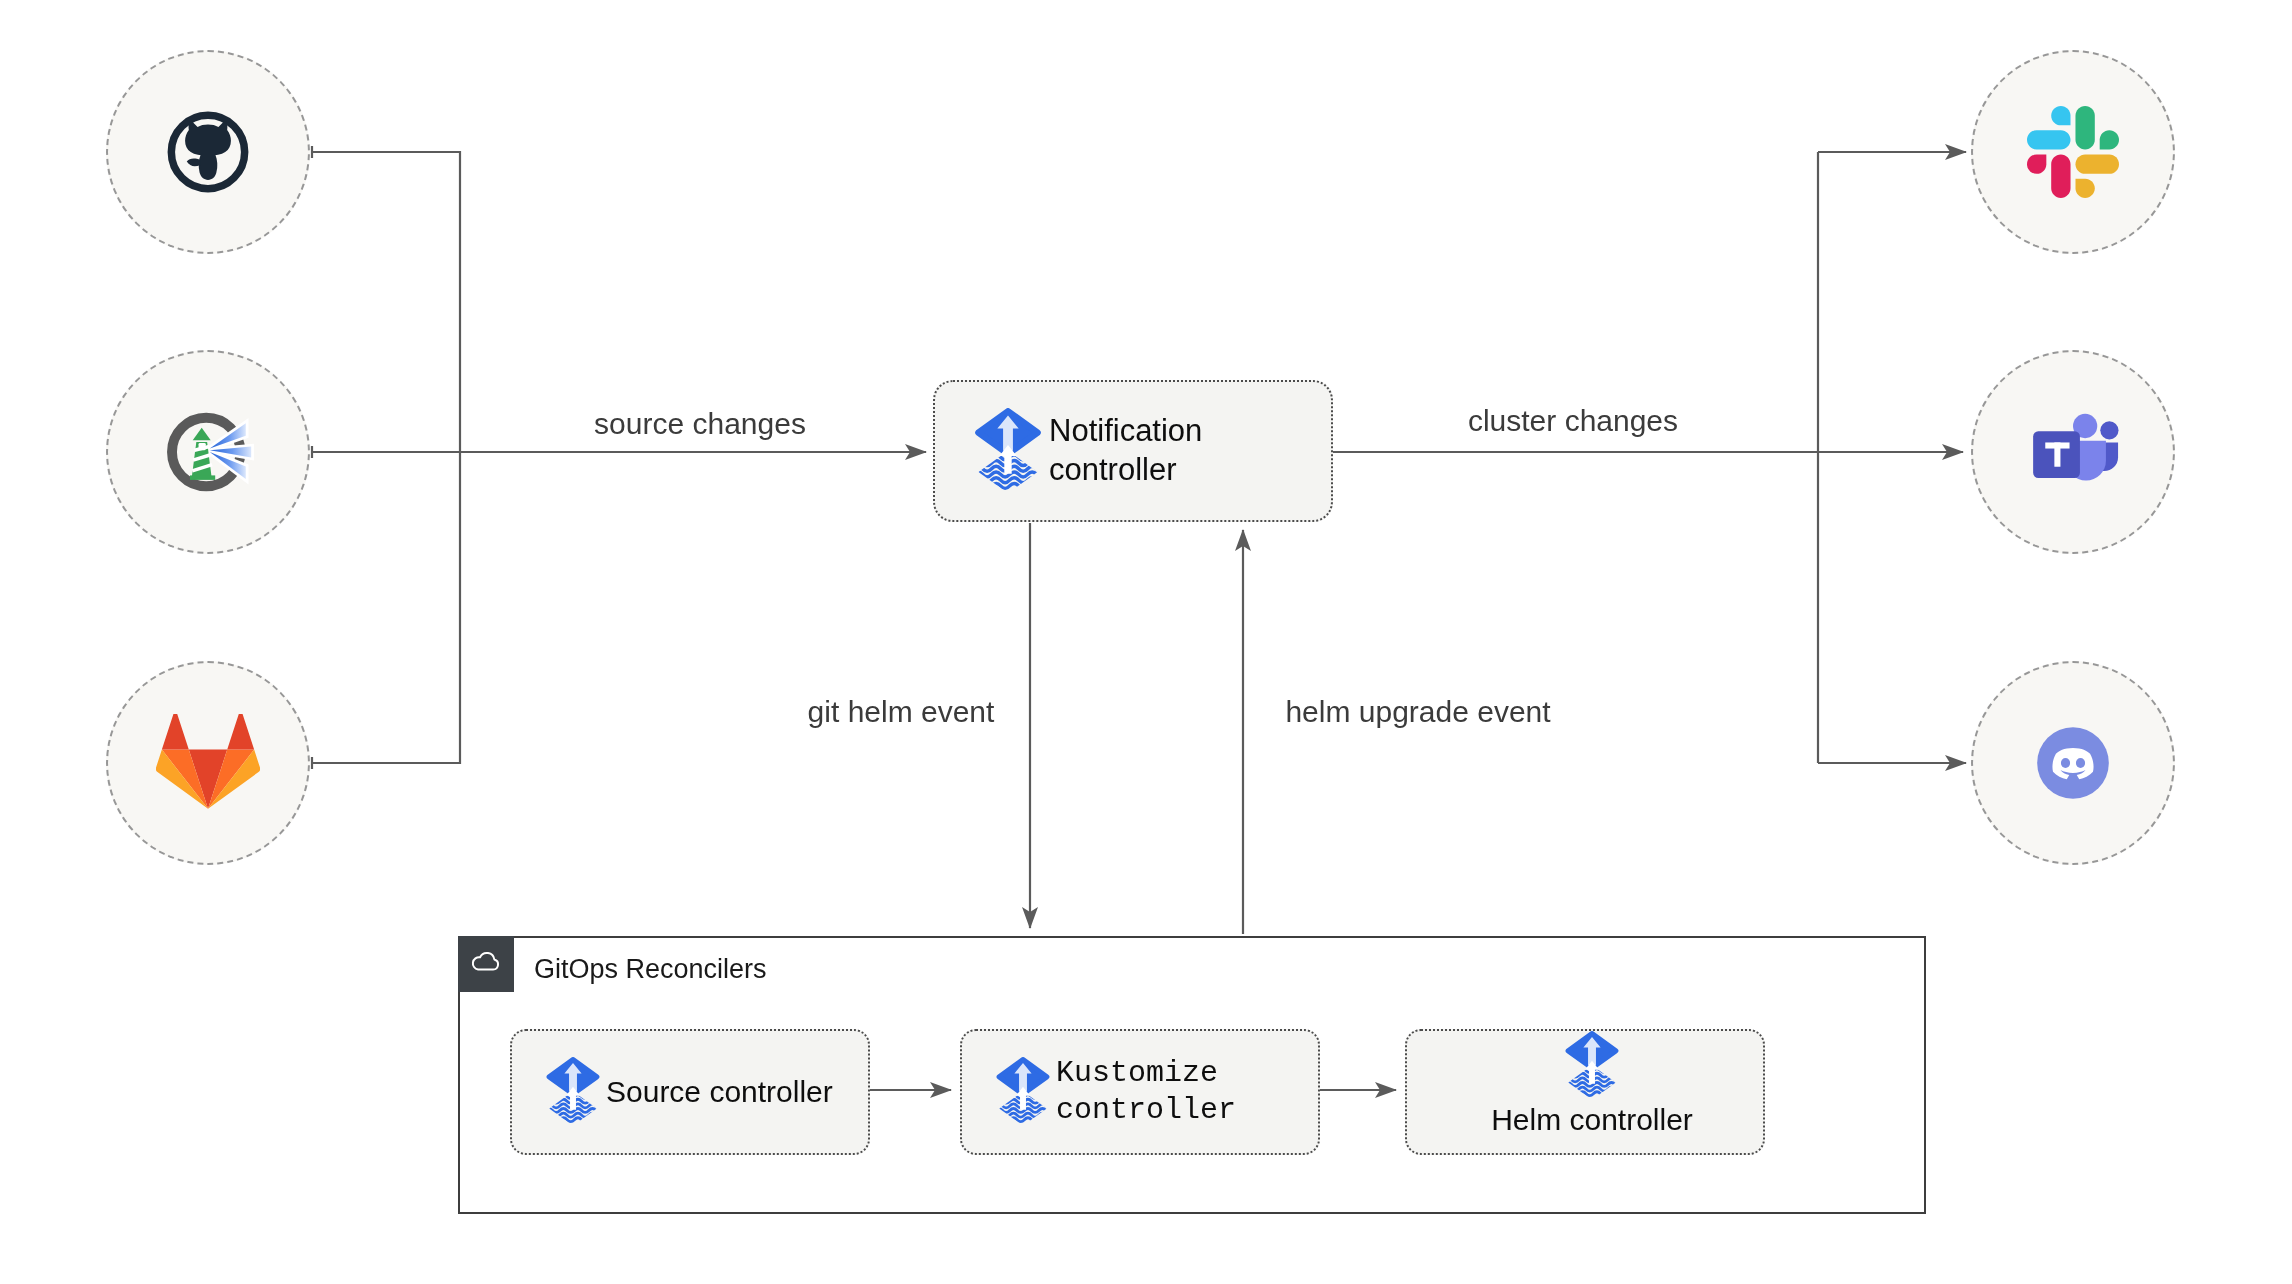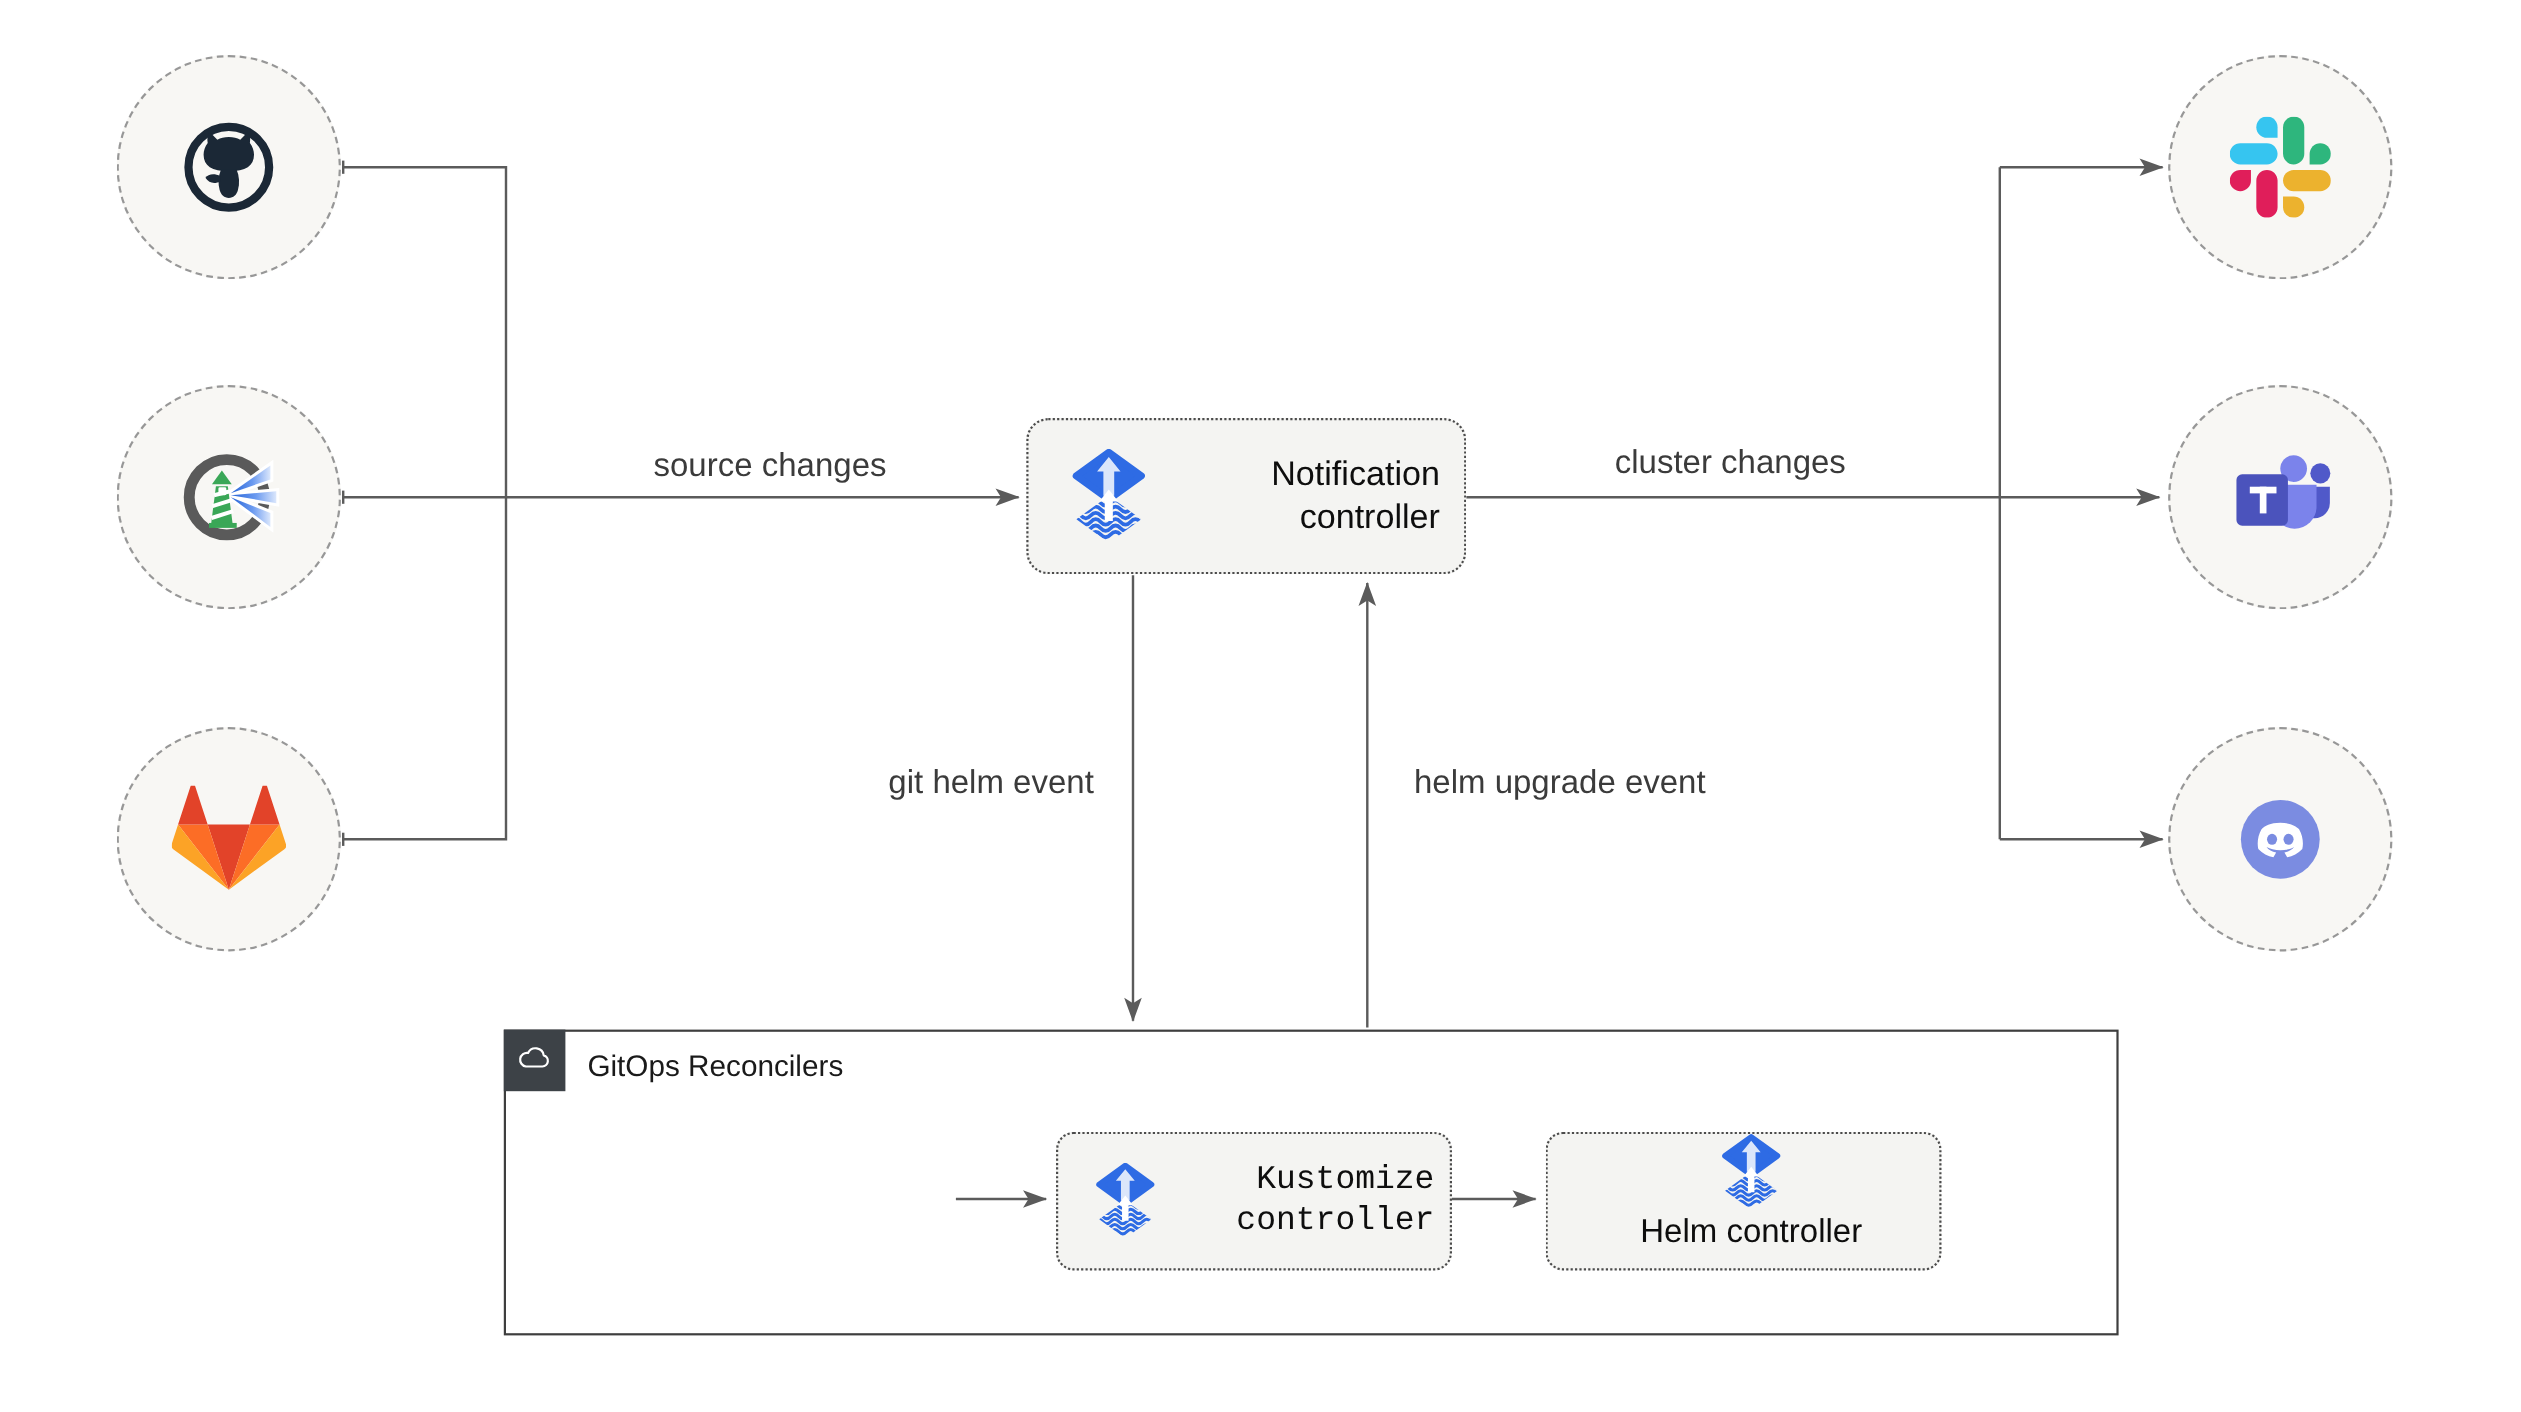--- a/index.html
+++ b/index.html
@@ -15,21 +15,21 @@
     background:#f8f7f4; border:2px dashed #979797; box-sizing:border-box;
     display:flex; align-items:center; justify-content:center;
   }
 
   
   .node {
     position:absolute; box-sizing:border-box; background:#f4f4f2;
     border:2px dotted #4b4b4b; border-radius:20px;
     display:flex; align-items:center;
   }
-  .node .lbl { flex:1; text-align:right; color:#0e0e0e; line-height:1.25; }
+  .node .lbl { flex:1; text-align:left; color:#0e0e0e; line-height:1.25; }
   #notification { left:933px; top:380px; width:400px; height:142px; padding:0 22px 0 32px; }
   #notification .lbl { font-size:31px; }
   .ctrl { width:360px; height:126px; border-radius:16px; padding:0 14px 0 28px; }
   .ctrl .lbl { font-size:30px; }
 
   
   .group {
     position:absolute; left:458px; top:936px; width:1468px; height:278px;
     border:2px solid #3e3e3e; box-sizing:border-box; background:transparent;
   }
@@ -230,20 +230,26 @@
   <div class="edge-label" style="left:1418px; top:712px">helm upgrade event</div>
 
   <div class="group">
     <div class="badge">
       <svg width="38" height="38">
           <use href="#cloud-mark"></use>
         </svg>
     </div>
     <div class="group-title">GitOps Reconcilers</div>
 
+    <div class="node ctrl" id="ctrl-source">
+      <svg width="66" height="70">
+          <use href="#flux-mark"></use>
+        </svg>
+      <div class="lbl">Source controller</div>
+    </div>
     <div class="node ctrl" id="ctrl-kustomize">
       <svg width="66" height="70">
           <use href="#flux-mark"></use>
         </svg>
       <div class="lbl">Kustomize controller</div>
     </div>
     <div class="node ctrl" id="ctrl-helm">
       <svg width="66" height="70">
           <use href="#flux-mark"></use>
         </svg>

